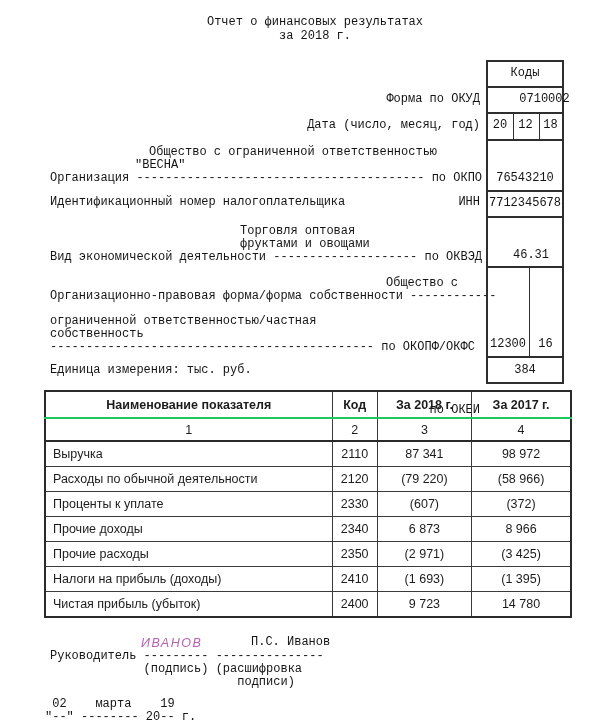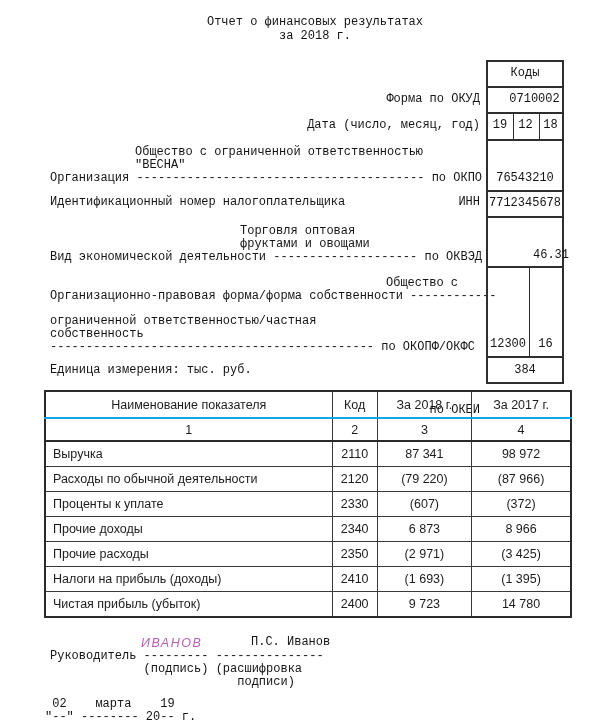--- a/index.html
+++ b/index.html
@@ -30,21 +30,21 @@
   .fin-table{
     position:absolute;left:44px;top:390px;border-collapse:collapse;
     table-layout:fixed;width:528px;
     font-family:"Liberation Sans","DejaVu Sans",sans-serif;
     font-size:12.5px;color:#1c1c1c;border:2px solid #2a2a2a;
   }
   .fin-table td{
     border:1.5px solid #3a3a3a;vertical-align:middle;text-align:center;
     padding:0 4px;overflow:hidden;
   }
-  .fin-table tr.hdr td{height:25px;border-bottom:2px solid #0ea5e9;}
+  .fin-table tr.hdr td{height:25px;border-bottom:2px solid #22c55e;font-weight:bold;}
   .fin-table tr.nums td{height:21px;border-bottom:2px solid #2a2a2a;}
   .fin-table tr.data td{height:24px;}
   .fin-table td.name{text-align:left;padding-left:7px;}
   
   .handwritten{
     position:absolute;font-family:"Liberation Sans","DejaVu Sans",sans-serif;
     font-style:italic;font-size:12.5px;letter-spacing:1.5px;color:#b85fb8;
     white-space:pre;
   }
 </style>
@@ -52,21 +52,21 @@
 <body>
 
 <div class="page">
 
   <div class="mono center" style="left:15px;top:16px;width:600px;">Отчет о финансовых результатах</div>
   <div class="mono center" style="left:15px;top:30px;width:600px;">за 2018 г.</div>
 
   <div class="mono r" style="right:120px;top:93px;width:200px;">Форма по ОКУД</div>
   <div class="mono r" style="right:120px;top:119px;width:250px;">Дата (число, месяц, год)</div>
 
-  <div class="mono" style="left:135px;top:146px;">Общество с ограниченной ответственностью</div>
+  <div class="mono" style="left:149px;top:146px;">Общество с ограниченной ответственностью</div>
   <div class="mono" style="left:135px;top:159px;">"ВЕСНА"</div>
   <div class="mono" style="left:50px;top:172px;">Организация ---------------------------------------- по ОКПО</div>
 
   <div class="mono" style="left:50px;top:196px;">Идентификационный номер налогоплательщика</div>
   <div class="mono r" style="right:120px;top:196px;width:100px;">ИНН</div>
 
   <div class="mono" style="left:240px;top:225px;">Торговля оптовая</div>
   <div class="mono" style="left:240px;top:238px;">фруктами и овощами</div>
   <div class="mono r" style="right:142px;top:277px;width:200px;">Общество с</div>
 
@@ -85,27 +85,27 @@
     <div class="hline" style="top:77px;"></div>
     <div class="hline" style="top:128px;"></div>
     <div class="hline" style="top:154px;"></div>
     <div class="hline" style="top:204px;"></div>
     <div class="hline" style="top:294px;"></div>
     <div class="vline" style="left:24.5px;top:50px;height:27px;"></div>
     <div class="vline" style="left:50.5px;top:50px;height:27px;"></div>
     <div class="vline" style="left:40.5px;top:204px;height:90px;"></div>
 
     <div class="cellval" style="left:0;top:5px;width:74px;">Коды</div>
-    <div class="cellval" style="left:0;top:31px;width:93px;">0710002</div>
-    <div class="cellval" style="left:0;top:57px;width:24px;">19</div>
+    <div class="cellval" style="left:0;top:31px;width:93px;padding-left:10px;">0710002</div>
+    <div class="cellval" style="left:0;top:57px;width:24px;">20</div>
     <div class="cellval" style="left:25px;top:57px;width:25px;">12</div>
     <div class="cellval" style="left:51px;top:57px;width:23px;">18</div>
     <div class="cellval" style="left:0;top:110px;width:74px;">76543210</div>
     <div class="cellval" style="left:0;top:135px;width:74px;">7712345678</div>
-    <div class="cellval" style="left:0;top:187px;width:86px;padding-left:20px;">46.31</div>
+    <div class="cellval" style="left:0;top:187px;width:86px;">46.31</div>
     <div class="cellval" style="left:0;top:276px;width:40px;">12300</div>
     <div class="cellval" style="left:41px;top:276px;width:33px;">16</div>
     <div class="cellval" style="left:0;top:302px;width:74px;">384</div>
   </div>
 
   <table class="fin-table">
     <colgroup>
       <col style="width:286px;">
         <col style="width:45px;">
         <col style="width:94px;">
@@ -127,21 +127,21 @@
     <tr class="data">
       <td class="name">Выручка</td>
       <td>2110</td>
       <td>87 341</td>
       <td>98 972</td>
     </tr>
     <tr class="data">
       <td class="name">Расходы по обычной деятельности</td>
       <td>2120</td>
       <td>(79 220)</td>
-      <td>(87 966)</td>
+      <td>(58 966)</td>
     </tr>
     <tr class="data">
       <td class="name">Проценты к уплате</td>
       <td>2330</td>
       <td>(607)</td>
       <td>(372)</td>
     </tr>
     <tr class="data">
       <td class="name">Прочие доходы</td>
       <td>2340</td>

